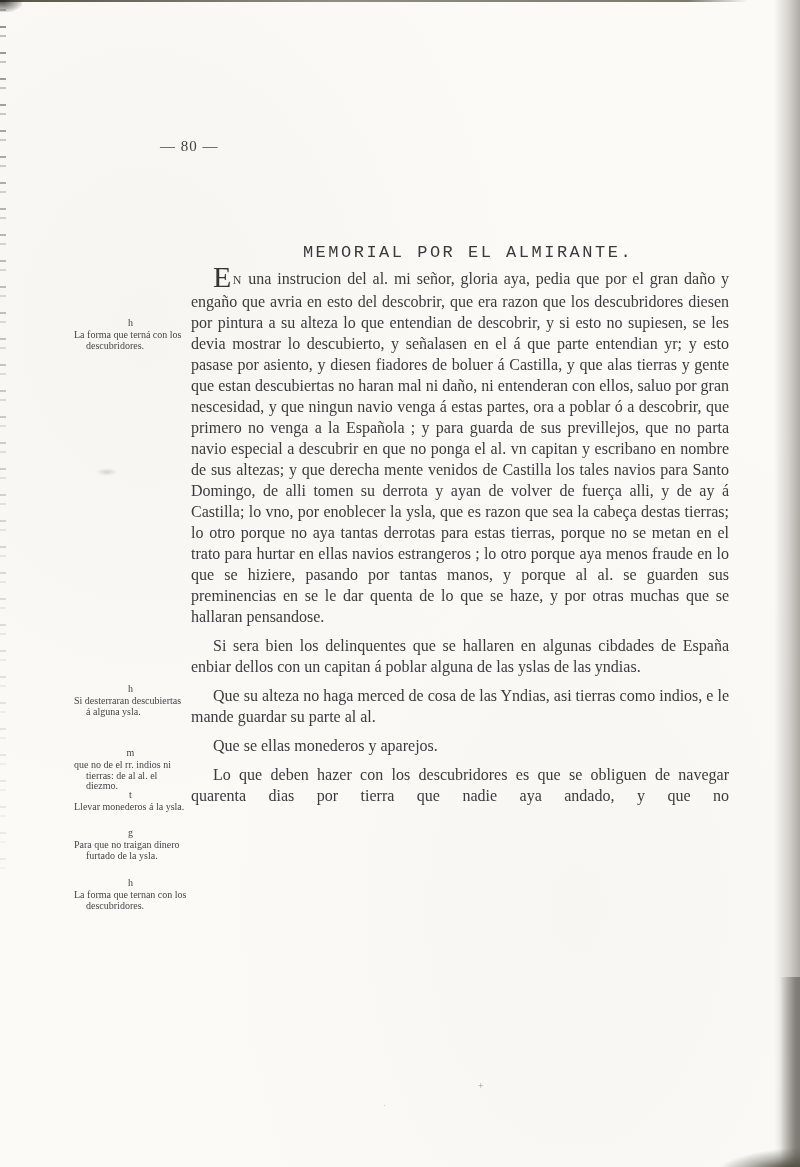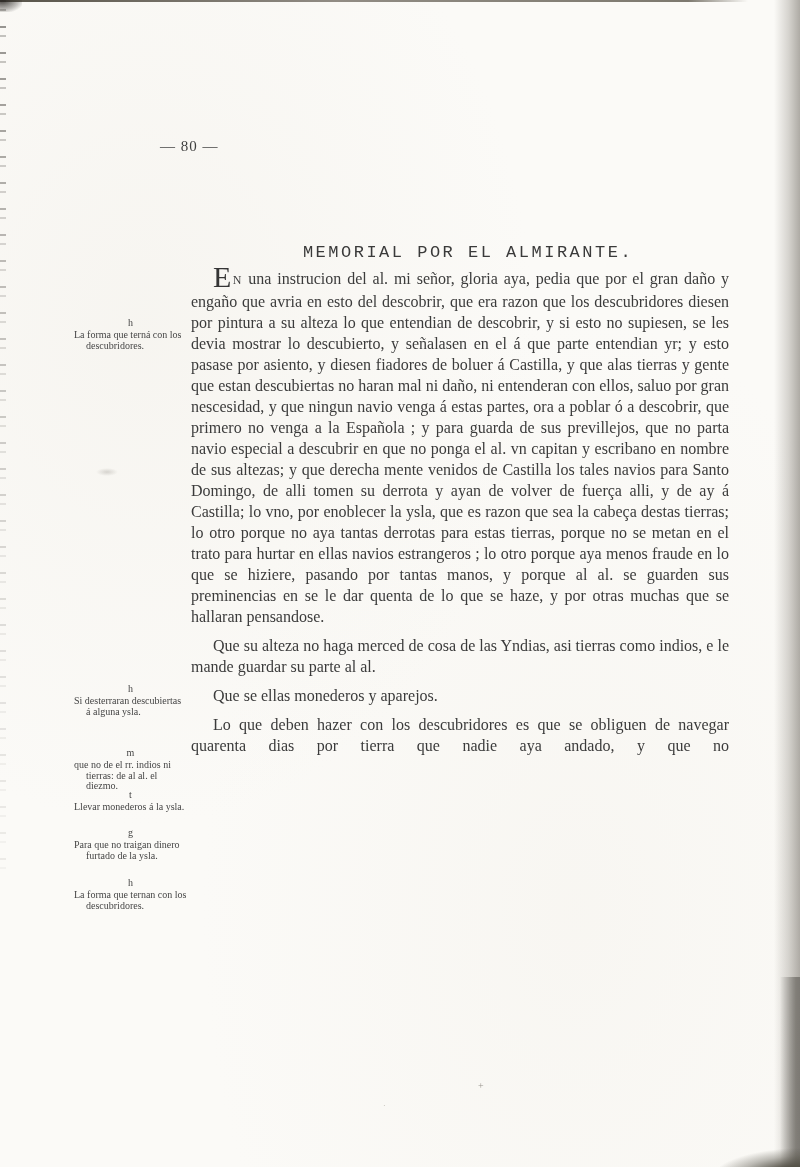--- a/index.html
+++ b/index.html
@@ -139,18 +139,19 @@
         <div class="note-text">Para que no traigan dinero furtado de la ysla.</div>
       </div>
       <div class="margin-note" style="top: 878px;">
         <div class="note-letter">h</div>
         <div class="note-text">La forma que ternan con los descubridores.</div>
       </div>
     </div>
 
   <div class="body-text" id="body-text">
       <p><span class="lead-E">E</span><span class="lead-smallcap">n</span> una instrucion del al. mi señor, gloria aya, pedia que por el gran daño y engaño que avria en esto del descobrir, que era razon que los descubridores diesen por pintura a su alteza lo que entendian de descobrir, y si esto no supiesen, se les devia mostrar lo descubierto, y señalasen en el á que parte entendian yr; y esto pasase por asiento, y diesen fiadores de boluer á Castilla, y que alas tierras y gente que estan descubiertas no haran mal ni daño, ni entenderan con ellos, saluo por gran nescesidad, y que ningun navio venga á estas partes, ora a poblar ó a descobrir, que primero no venga a la Española ; y para guarda de sus previllejos, que no parta navio especial a descubrir en que no ponga el al. vn capitan y escribano en nombre de sus altezas; y que derecha mente venidos de Castilla los tales navios para Santo Domingo, de alli tomen su derrota y ayan de volver de fuerça alli, y de ay á Castilla; lo vno, por enoblecer la ysla, que es razon que sea la cabeça destas tierras; lo otro porque no aya tantas derrotas para estas tierras, porque no se metan en el trato para hurtar en ellas navios estrangeros ; lo otro porque aya menos fraude en lo que se hiziere, pasando por tantas manos, y porque al al. se guarden sus preminencias en se le dar quenta de lo que se haze, y por otras muchas que se hallaran pensandose.</p>
+      <p>Si sera bien los delinquentes que se hallaren en algunas cibdades de España enbiar dellos con un capitan á poblar alguna de las yslas de las yndias.</p>
       <p>Que su alteza no haga merced de cosa de las Yndias, asi tierras como indios, e le mande guardar su parte al al.</p>
       <p>Que se ellas monederos y aparejos.</p>
       <p class="justify-last">Lo que deben hazer con los descubridores es que se obliguen de navegar quarenta dias por tierra que nadie aya andado, y que no</p>
     </div>
 
 </div>
 
 </body></html>

